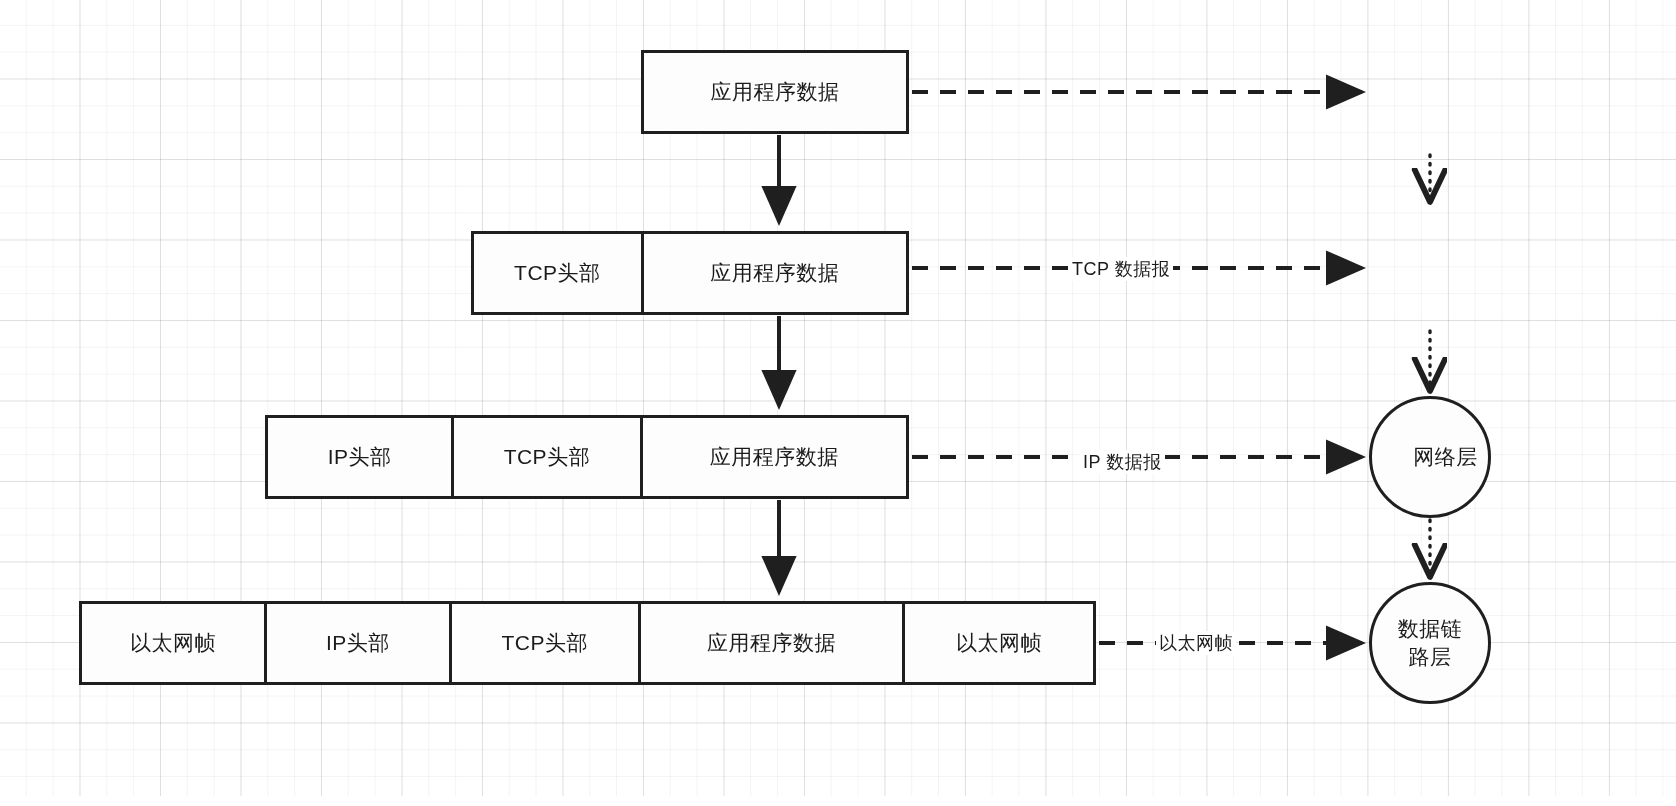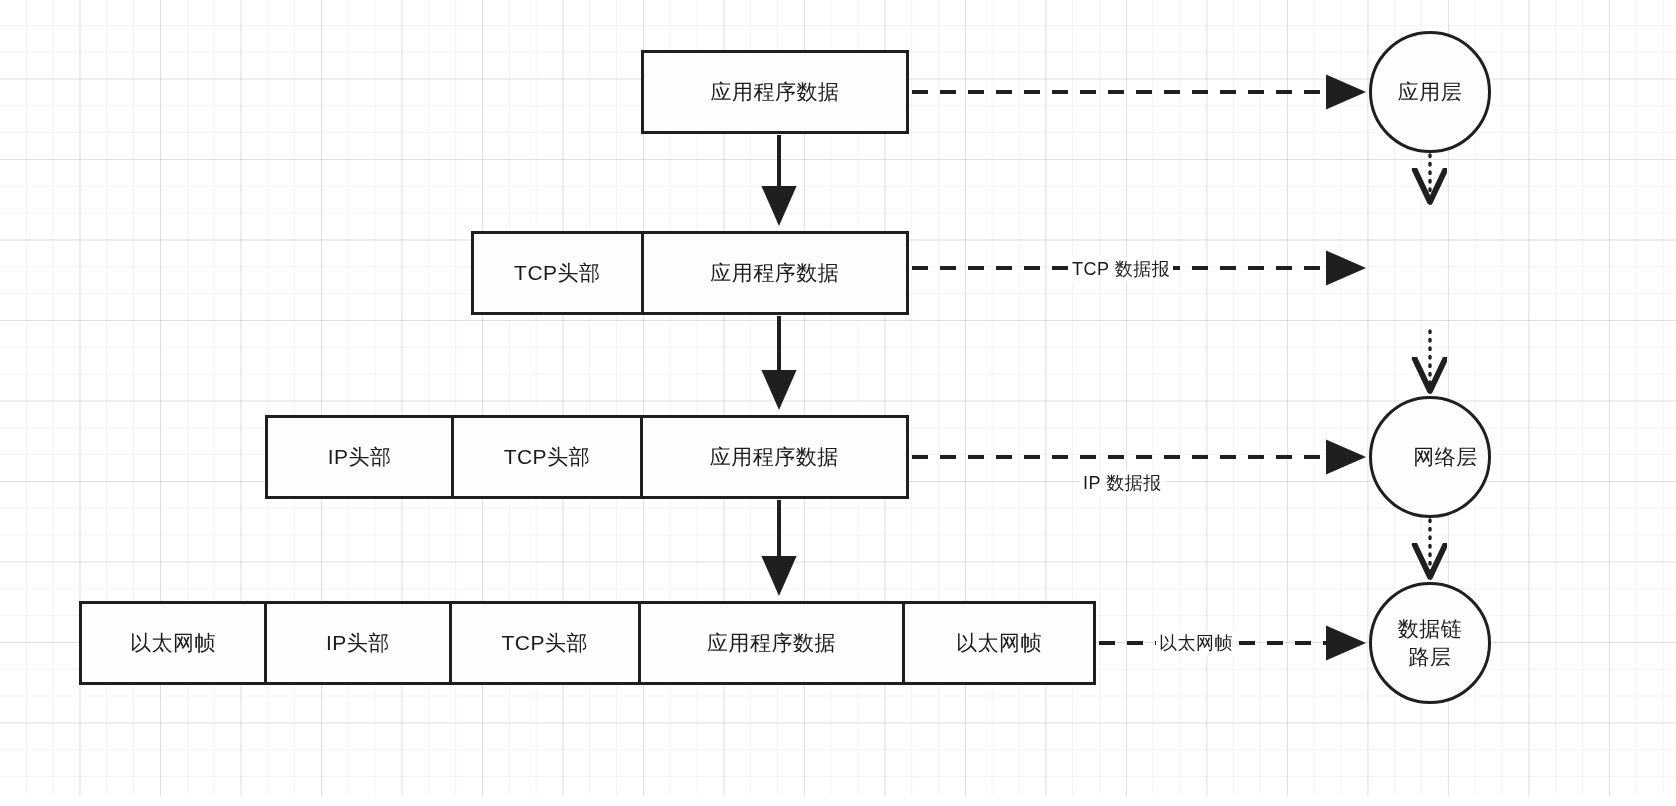--- a/index.html
+++ b/index.html
@@ -98,21 +98,21 @@
   .flow-label {
     position: absolute;
     font-size: 18px;
     color: #1b1b1b;
     background: #ffffff;
     padding: 0 3px;
     white-space: nowrap;
     letter-spacing: 0.5px;
   }
   #label-tcp  { left: 1069px; top: 257px; }
-  #label-ip   { left: 1080px; top: 471px; }
+  #label-ip   { left: 1080px; top: 450px; }
   #label-eth  { left: 1156px; top: 631px; }
 </style>
 </head>
 <body>
 
 <div id="canvas">
 
   <svg id="art" viewBox="0 0 1676 806" xmlns="http://www.w3.org/2000/svg">
     <defs>
       <marker id="solidArrow" markerWidth="12" markerHeight="12" refX="9" refY="5" orient="auto" markerUnits="strokeWidth">
@@ -177,23 +177,20 @@
     <div class="pkt-cell" style="width:186px">IP头部</div>
     <div class="pkt-cell" style="width:190px">TCP头部</div>
     <div class="pkt-cell" style="width:266px">应用程序数据</div>
     <div class="pkt-cell" style="width:189px">以太网帧</div>
   </div>
 
   <div class="flow-label" id="label-tcp">TCP 数据报</div>
   <div class="flow-label" id="label-ip">IP 数据报</div>
   <div class="flow-label" id="label-eth">以太网帧</div>
 
-  <div class="layer-circle" id="circle-app">
-    <span class="wrap">应用层</span>
-  </div>
   <div class="layer-circle" id="circle-network">
     <span class="wrap">网络层</span>
   </div>
   <div class="layer-circle" id="circle-link">
     <span class="wrap">数据链路层</span>
   </div>
 
 </div>
 
 </body></html>

